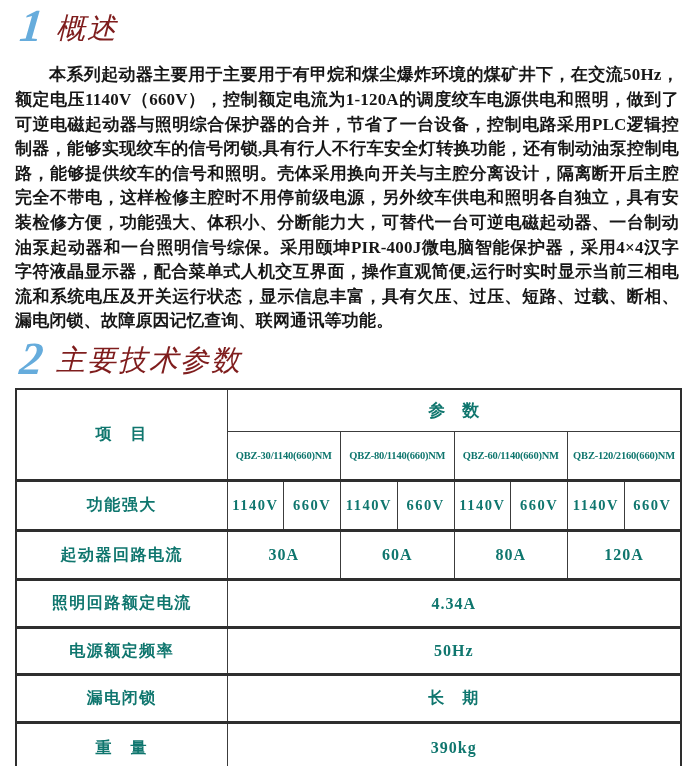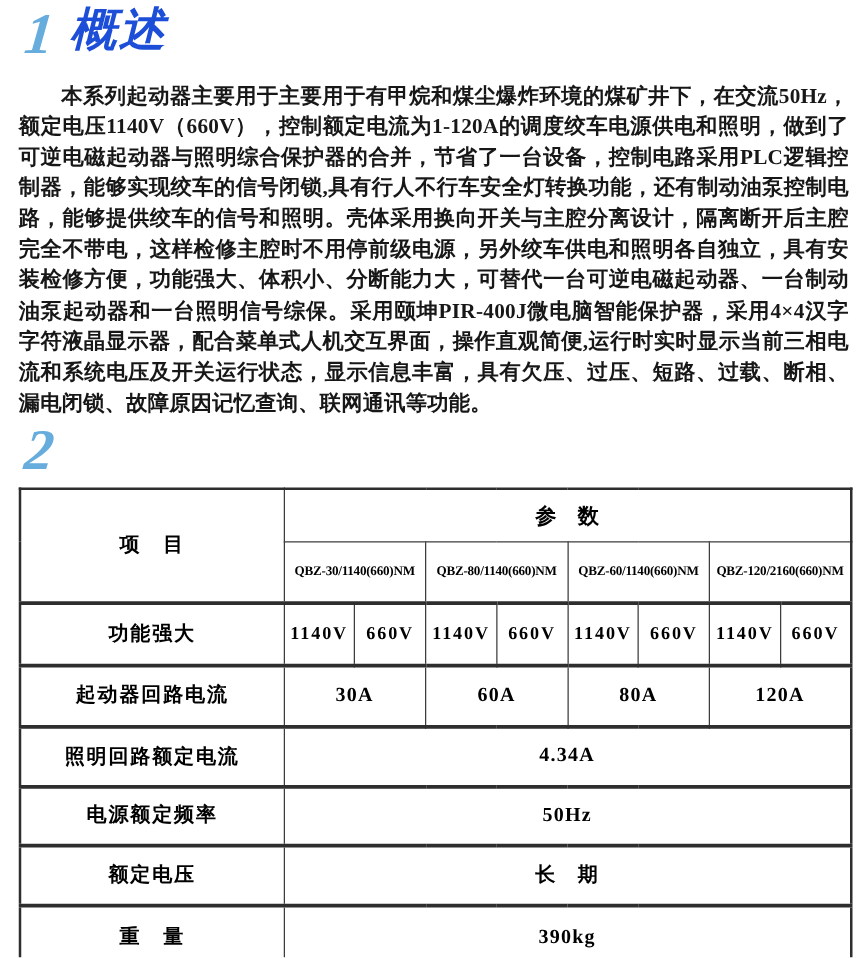--- a/index.html
+++ b/index.html
@@ -29,24 +29,24 @@
     font-family: "Liberation Serif", "DejaVu Serif", serif;
     font-style: italic;
     font-weight: bold;
     font-size: 46px;
     line-height: 0.9;
     color: #66acdc;
     transform: skewX(-6deg);
   }
   .sec-title {
     font-style: italic;
-    font-weight: 700;
-    font-size: 37px;
+    font-weight: 400;
+    font-size: 29px;
     line-height: 1.1;
-    color: #1d4ed8;
+    color: #7f1d1d;
     letter-spacing: 2px;
     padding-bottom: 2px;
   }
   
   .body-text {
     margin: 17px 14px 0 15px;
     text-align: justify;
     text-indent: 2em;
     font-size: 17px;
     line-height: 24.6px;
@@ -60,21 +60,21 @@
     width: 665px;
     border-collapse: collapse;
     table-layout: fixed;
     border: 2px solid #2e2e2e;
   }
   table.spec td {
     border: 1px solid #3c3c3c;
     text-align: center;
     vertical-align: middle;
     padding: 0;
-    color: #000000;
+    color: #0f766e;
     overflow: hidden;
     white-space: nowrap;
   }
   tr.thick td { border-top: 3px solid #2e2e2e; }
   td.c-label {
     font-size: 16px;
     font-weight: 600;
     letter-spacing: 1.5px;
   }
   td.c-param {
@@ -112,20 +112,21 @@
 
   <div class="sec-head first">
     <span class="sec-num">1</span>
     <span class="sec-title">概述</span>
   </div>
 
   <p class="body-text">本系列起动器主要用于主要用于有甲烷和煤尘爆炸环境的煤矿井下，在交流50Hz，额定电压1140V（660V），控制额定电流为1-120A的调度绞车电源供电和照明，做到了可逆电磁起动器与照明综合保护器的合并，节省了一台设备，控制电路采用PLC逻辑控制器，能够实现绞车的信号闭锁,具有行人不行车安全灯转换功能，还有制动油泵控制电路，能够提供绞车的信号和照明。壳体采用换向开关与主腔分离设计，隔离断开后主腔完全不带电，这样检修主腔时不用停前级电源，另外绞车供电和照明各自独立，具有安装检修方便，功能强大、体积小、分断能力大，可替代一台可逆电磁起动器、一台制动油泵起动器和一台照明信号综保。采用颐坤PIR-400J微电脑智能保护器，采用4×4汉字字符液晶显示器，配合菜单式人机交互界面，操作直观简便,运行时实时显示当前三相电流和系统电压及开关运行状态，显示信息丰富，具有欠压、过压、短路、过载、断相、漏电闭锁、故障原因记忆查询、联网通讯等功能。</p>
 
   <div class="sec-head second">
     <span class="sec-num">2</span>
+    <span class="sec-title">主要技术参数</span>
   </div>
 
   <table class="spec">
     <colgroup>
       <col style="width:211px">
       <col span="8" style="width:56.75px">
     </colgroup>
     <tbody>
       <tr class="r-param">
         <td class="c-label" rowspan="2">项　目</td>
@@ -157,21 +158,21 @@
       </tr>
       <tr class="thick r-light">
         <td class="c-label">照明回路额定电流</td>
         <td class="c-value" colspan="8">4.34A</td>
       </tr>
       <tr class="thick r-freq">
         <td class="c-label">电源额定频率</td>
         <td class="c-value" colspan="8">50Hz</td>
       </tr>
       <tr class="thick r-mode">
-        <td class="c-label">额定电压</td>
+        <td class="c-label">漏电闭锁</td>
         <td class="c-value" colspan="8">长　期</td>
       </tr>
       <tr class="thick r-weight">
         <td class="c-label">重　量</td>
         <td class="c-value" colspan="8">390kg</td>
       </tr>
     </tbody>
   </table>
 
 </div>

